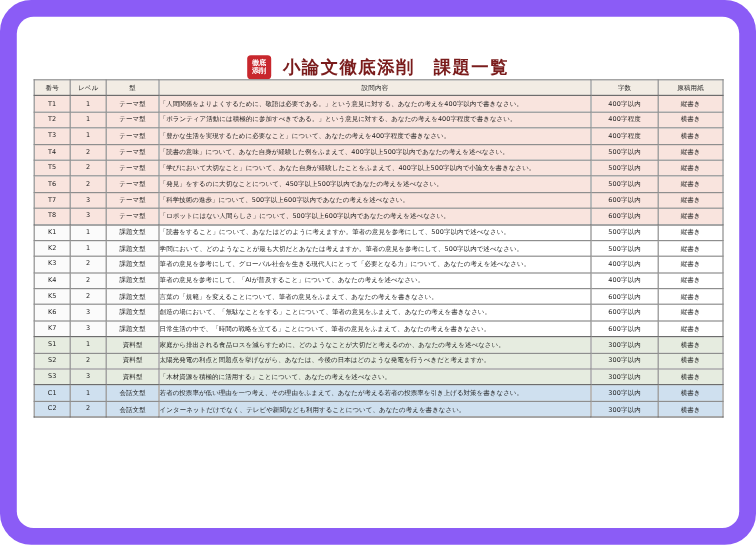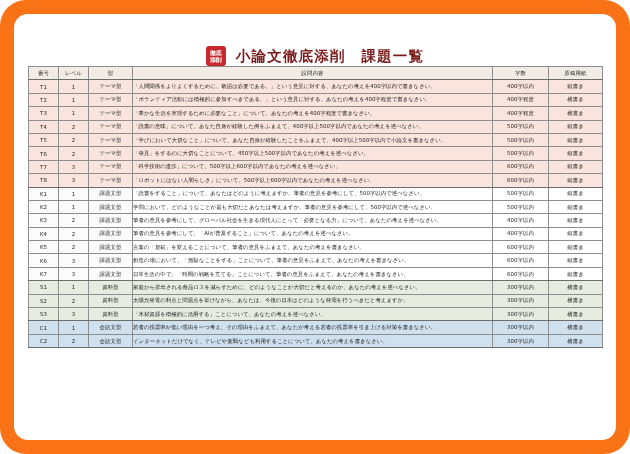--- a/index.html
+++ b/index.html
@@ -15,21 +15,21 @@
   }
 
   
   #page-frame {
     position: absolute;
     left: 0;
     top: 0;
     width: 630px;
     height: 454px;
     box-sizing: border-box;
-    background: #f97316;
+    background: #8b5cf6;
     border-radius: 26px;
     padding: 14px;
   }
   #page-inner {
     position: relative;
     box-sizing: border-box;
     width: 100%;
     height: 100%;
     background: #ffffff;
     border-radius: 14px;

